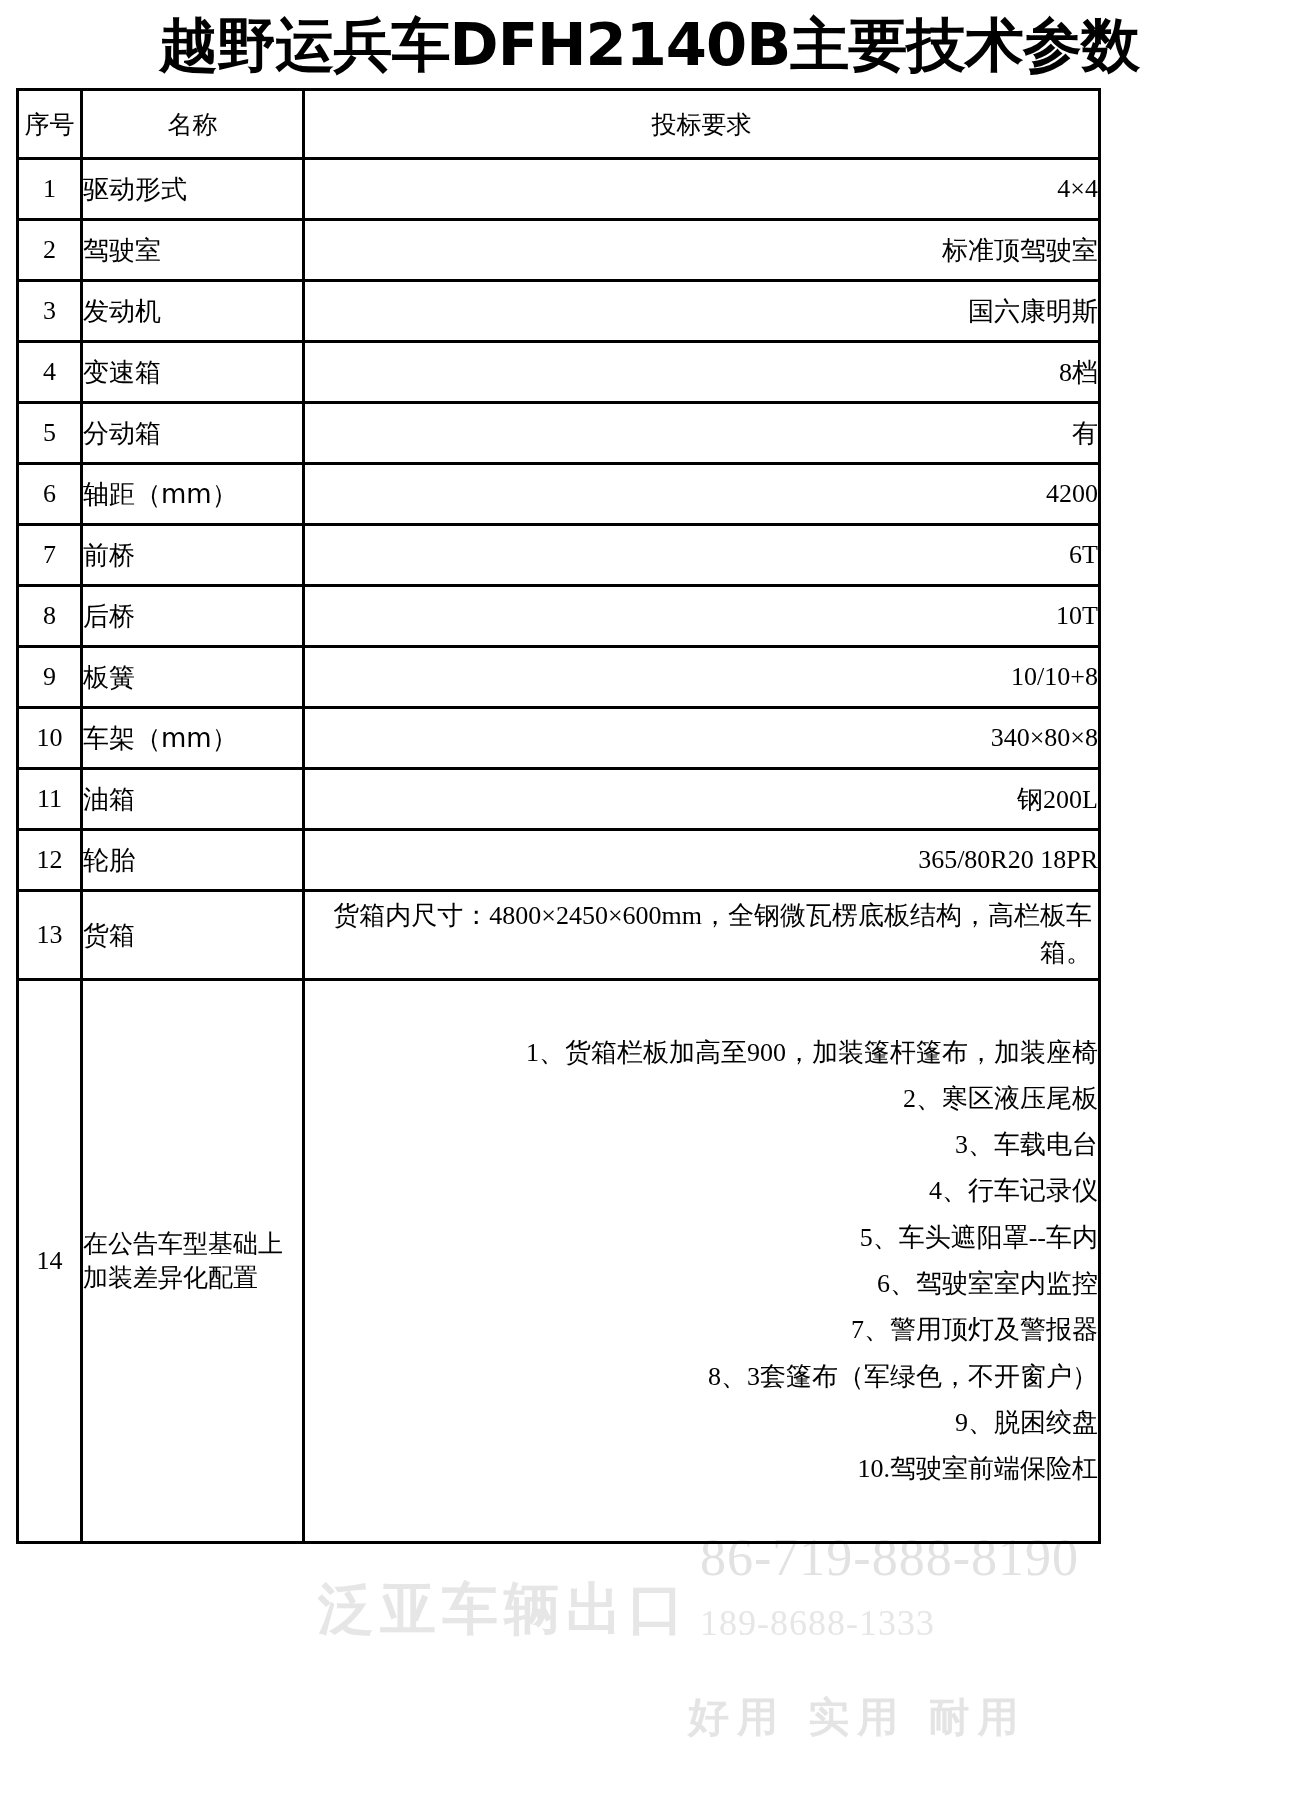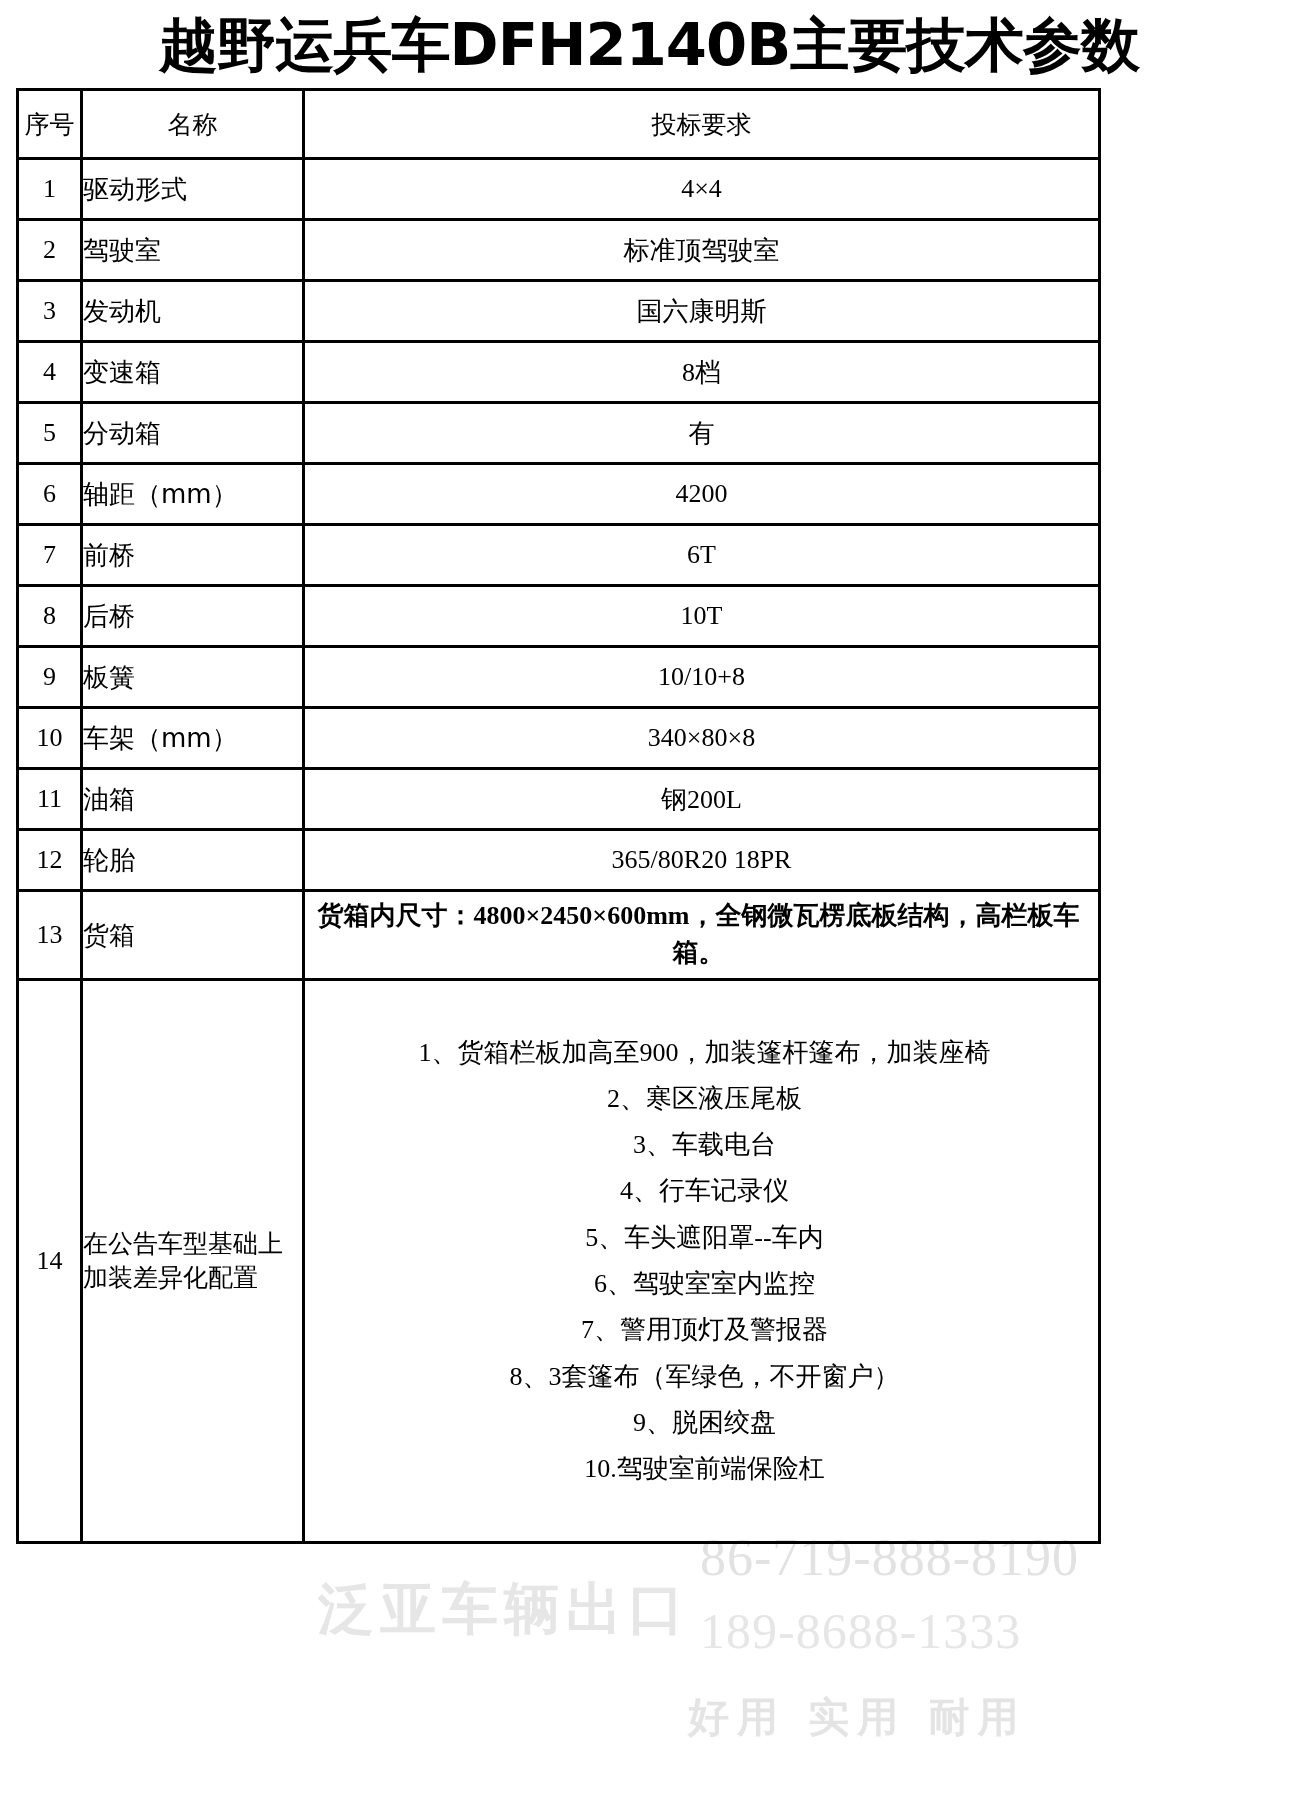--- a/index.html
+++ b/index.html
@@ -76,34 +76,33 @@
 
   .cell-name {
     text-align: left;
     font-family: "DejaVu Sans", "Liberation Sans", sans-serif;
     font-size: 26px;
     padding-left: 10px;
     height: 58px;
   }
 
   .cell-req {
-    text-align: center;
+    text-align: right;
     font-family: "Liberation Serif", "DejaVu Serif", serif;
     font-size: 26px;
     padding-left: 8px;
     height: 58px;
     margin-left: 35px;
   }
 
   .cell-req.multiline {
     line-height: 1.42;
     padding-top: 6px;
     padding-bottom: 6px;
     padding-right: 6px;
-    font-weight: bold;
   }
 
   .cell-name.wrapname {
     font-size: 25px;
     line-height: 1.35;
     padding-right: 6px;
     word-break: break-all;
   }
 
   
@@ -146,21 +145,21 @@
     top: 1528px;
     font-family: "Liberation Serif", "DejaVu Serif", serif;
     font-size: 52px;
     letter-spacing: 1px;
     color: #e2e2e2;
   }
   .wm-phone2 {
     left: 700px;
     top: 1602px;
     font-family: "Liberation Serif", "DejaVu Serif", serif;
-    font-size: 50px;
+    font-size: 36px;
     letter-spacing: 1px;
     color: #e6e6e6;
   }
   .wm-slogan {
     left: 688px;
     top: 1690px;
     font-family: "DejaVu Sans", "Liberation Sans", sans-serif;
     font-weight: 700;
     font-size: 41px;
     letter-spacing: 8px;

